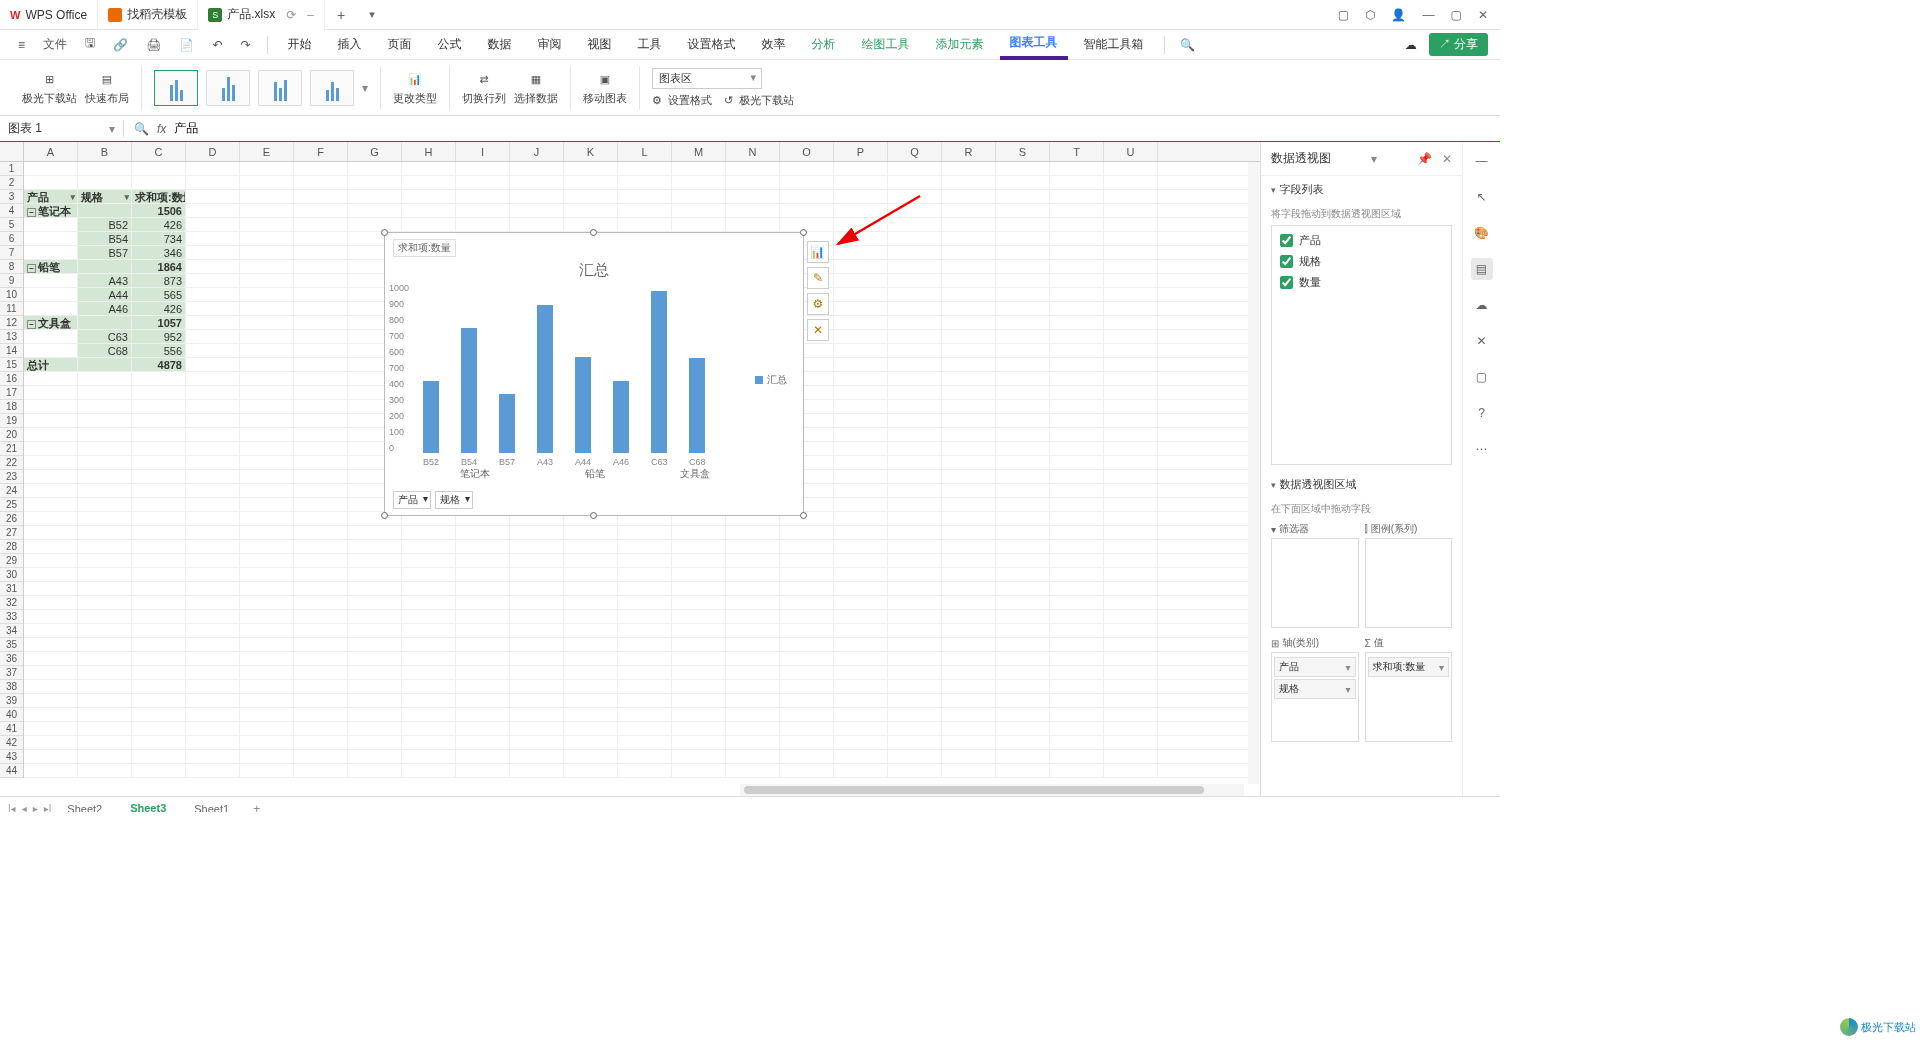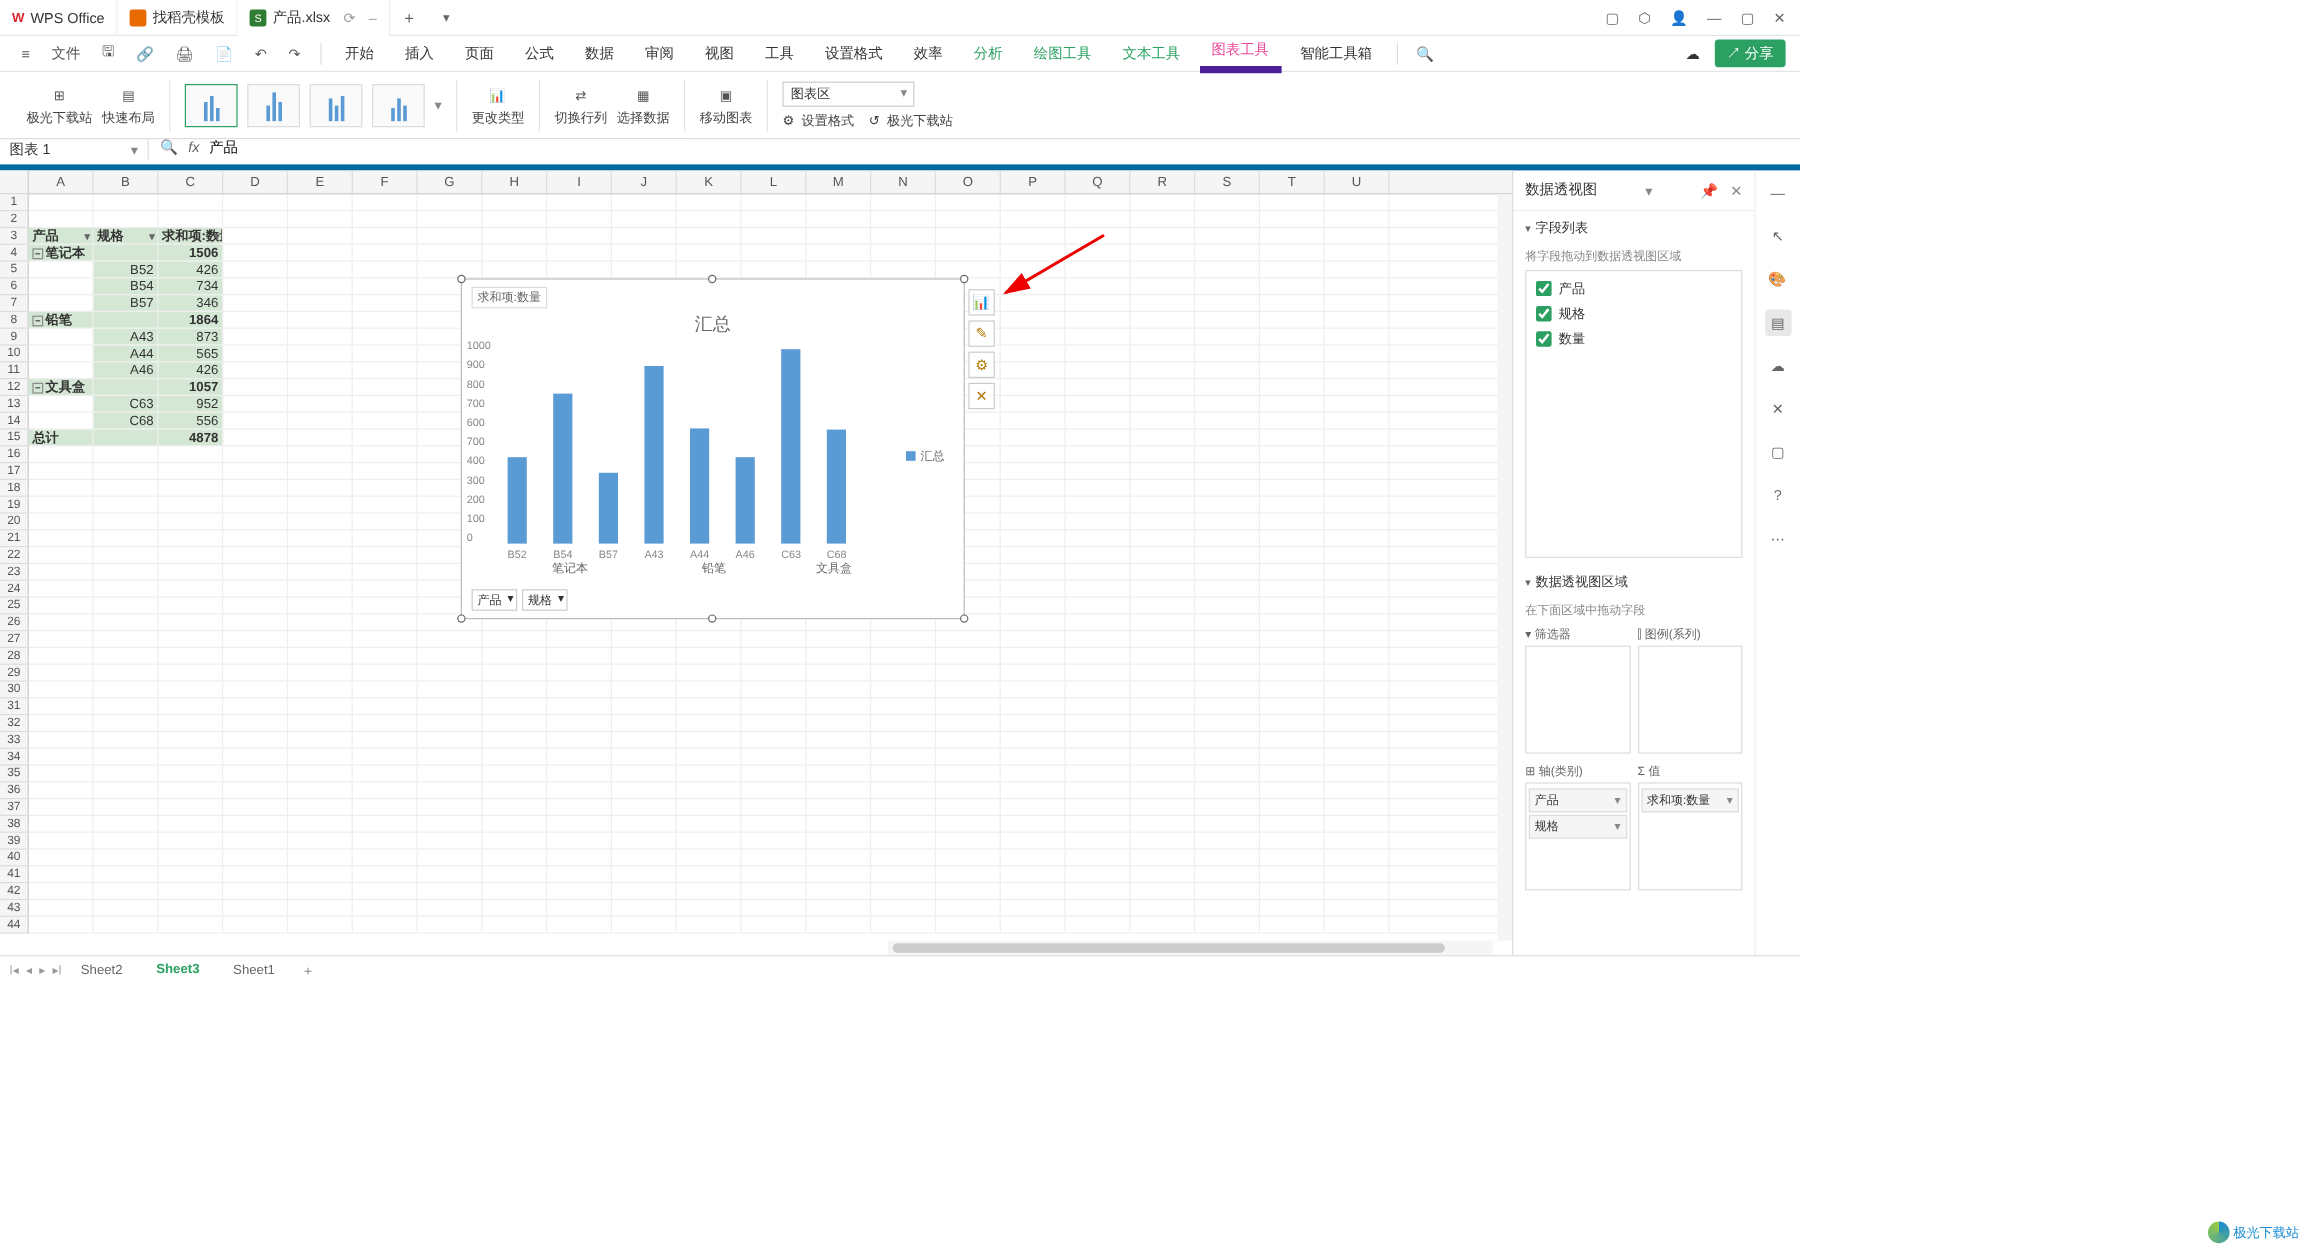--- a/index.html
+++ b/index.html
@@ -15,39 +15,39 @@
 .tab-close { color: #999; margin-left: 6px; }
 .add-tab { padding: 0 12px; color: #666; font-size: 14px; }
 .titlebar-right { margin-left: auto; display: flex; align-items: center; gap: 16px; padding-right: 12px; color: #666; }
 
 
 .menubar { height: 30px; display: flex; align-items: center; padding: 0 12px; gap: 6px; border-bottom: 1px solid #e5e5e5; }
 .menu-btn { padding: 4px 6px; color: #555; cursor: pointer; }
 .menu-sep { width: 1px; height: 18px; background: #ddd; margin: 0 4px; }
 .menu-tab { padding: 5px 10px; color: #333; }
 .menu-tab.green { color: #2ba062; }
-.menu-tab.active { color: #ec4899; border-bottom: 6px solid #4c1d95; }
+.menu-tab.active { color: #3b82f6; border-bottom: 4px solid #4c1d95; font-weight: bold; }
 .menubar-right { margin-left: auto; display: flex; align-items: center; gap: 12px; }
 .share-btn { background: #2ba062; color: #fff; padding: 3px 10px; border-radius: 3px; }
 
 
 .ribbon { height: 56px; display: flex; align-items: center; padding: 4px 12px; border-bottom: 1px solid #ddd; gap: 2px; }
 .ribbon-group { display: flex; align-items: center; gap: 8px; padding: 0 10px; }
 .ribbon-sep { width: 1px; height: 44px; background: #e5e5e5; }
 .ribbon-item { display: flex; flex-direction: column; align-items: center; gap: 2px; font-size: 11px; color: #444; }
 .ribbon-icon { width: 20px; height: 20px; display: flex; align-items: center; justify-content: center; color: #555; }
 .chart-thumb { width: 44px; height: 36px; border: 1px solid #ddd; background: #fafafa; display: flex; align-items: flex-end; justify-content: center; gap: 2px; padding: 4px; }
 .chart-thumb .bar { width: 3px; background: #5b9bd5; }
 .chart-thumb.sel { border: 1px solid #2ba062; }
 .ribbon-row { display: flex; align-items: center; gap: 6px; font-size: 11px; color: #444; }
 .ribbon-select { border: 1px solid #ccc; padding: 2px 20px 2px 6px; font-size: 11px; position: relative; width: 110px; }
 .ribbon-select::after { content: "▾"; position: absolute; right: 5px; color: #888; }
 
 
-.formula-bar { height: 26px; display: flex; align-items: flex-start; border-bottom: 5px solid #0369a1; }
+.formula-bar { height: 26px; display: flex; align-items: center; border-bottom: 1px solid #0369a1; }
 .name-box { width: 124px; border-right: 1px solid #ddd; padding: 0 8px; display: flex; align-items: center; justify-content: space-between; }
 .name-box::after { content: "▾"; color: #888; }
 .fx-area { display: flex; align-items: center; gap: 8px; padding: 0 10px; }
 .fx-label { font-style: italic; color: #666; }
 .formula-input { border: none; outline: none; font-size: 12px; width: 400px; }
 
 
 .main { display: flex; height: 654px; }
 .sheet-area { flex: 1; position: relative; overflow: hidden; }
 .right-panel { width: 202px; border-left: 1px solid #ddd; display: flex; flex-direction: column; }
@@ -182,21 +182,21 @@
   <span class="menu-tab">页面</span>
   <span class="menu-tab">公式</span>
   <span class="menu-tab">数据</span>
   <span class="menu-tab">审阅</span>
   <span class="menu-tab">视图</span>
   <span class="menu-tab">工具</span>
   <span class="menu-tab">设置格式</span>
   <span class="menu-tab">效率</span>
   <span class="menu-tab green">分析</span>
   <span class="menu-tab green">绘图工具</span>
-  <span class="menu-tab green">文本工具</span>
+  <span class="menu-tab green">添加元素</span>
   <span class="menu-tab active">图表工具</span>
   <span class="menu-tab">智能工具箱</span>
   <span class="menu-sep"></span>
   <span class="menu-btn">🔍</span>
   <div class="menubar-right">
     <span>☁</span>
     <span class="share-btn">↗ <span>分享</span></span>
   </div>
 </div>
 

